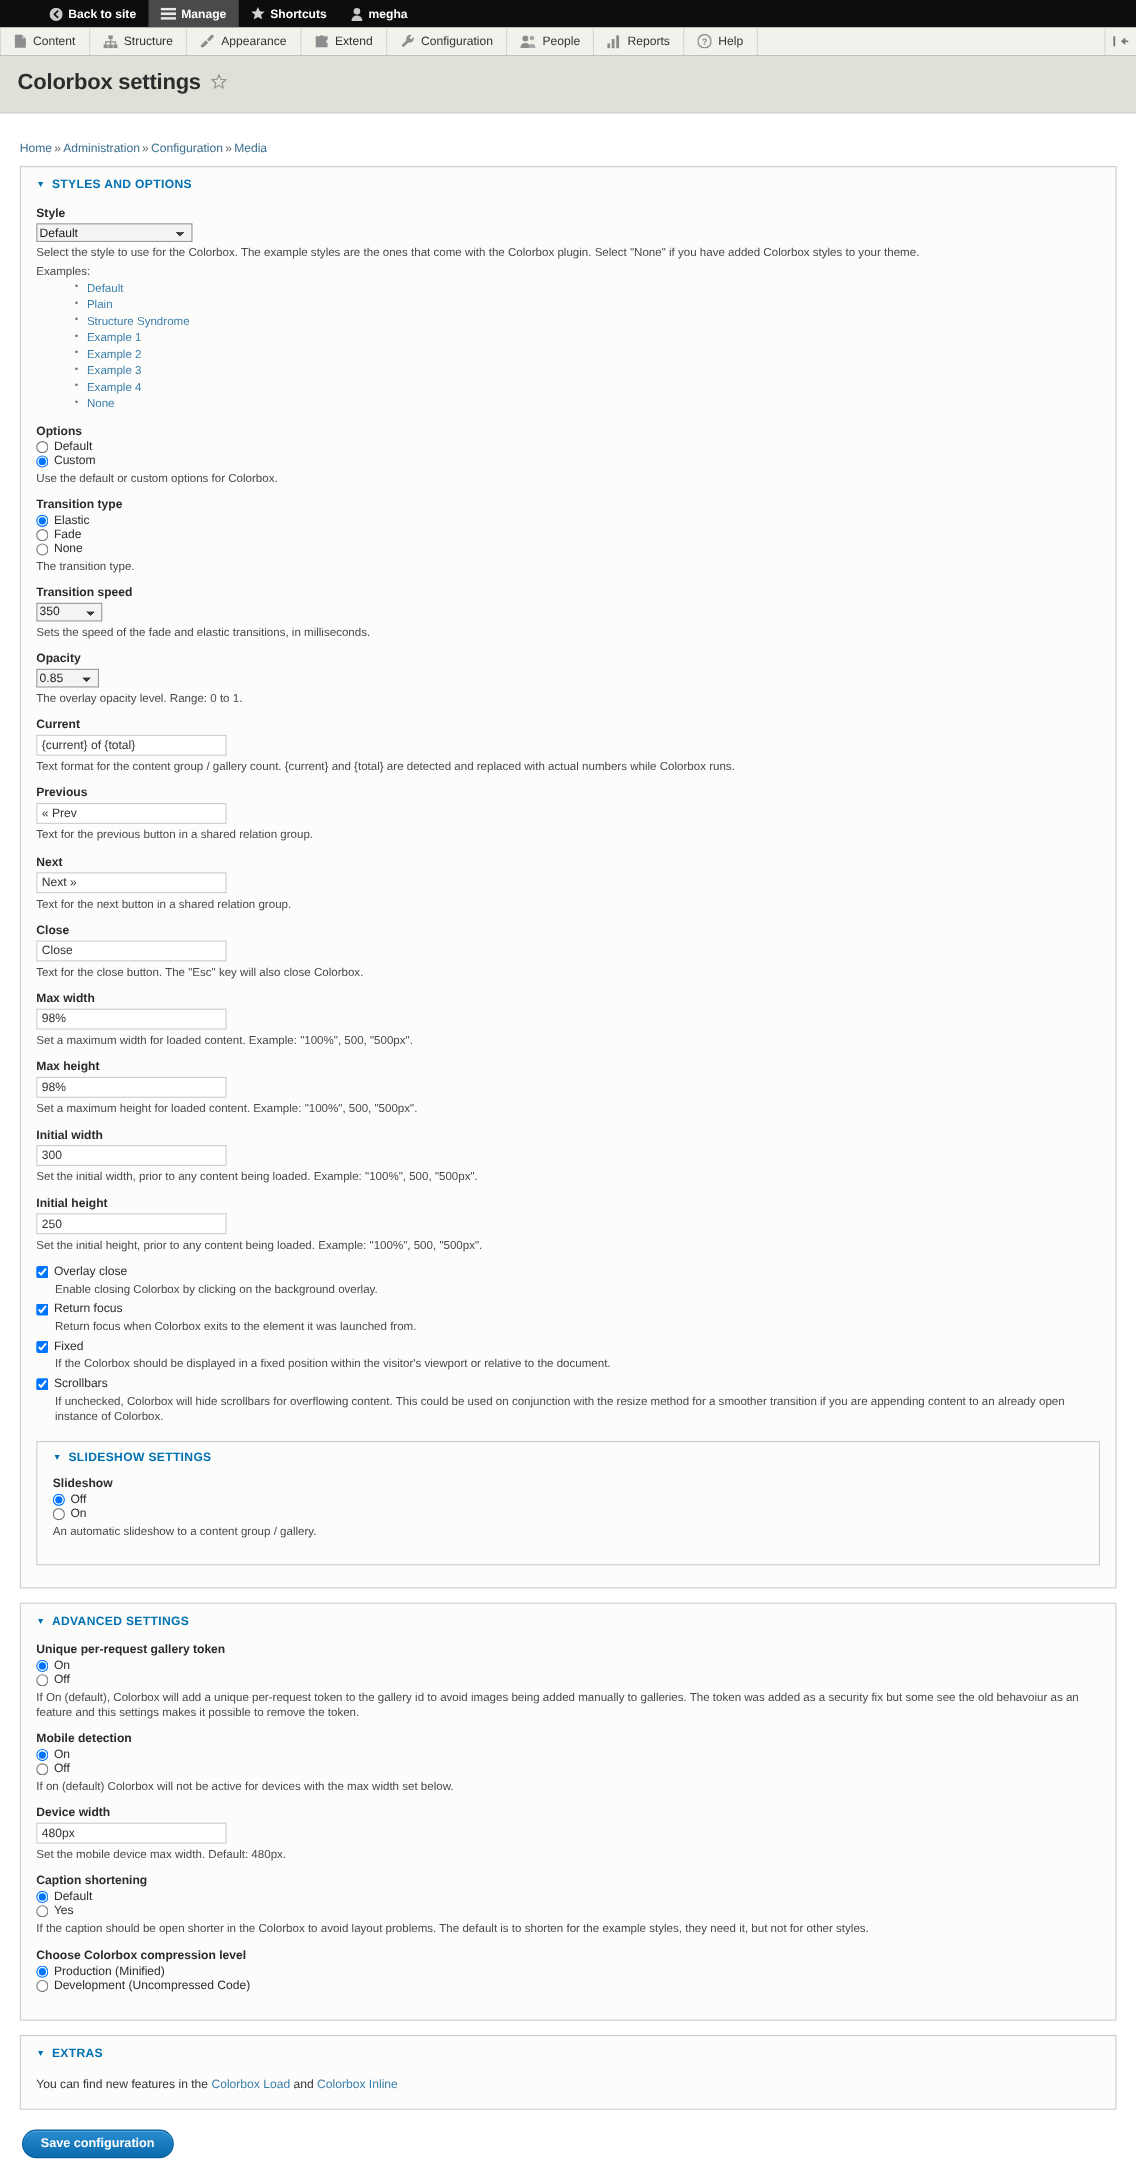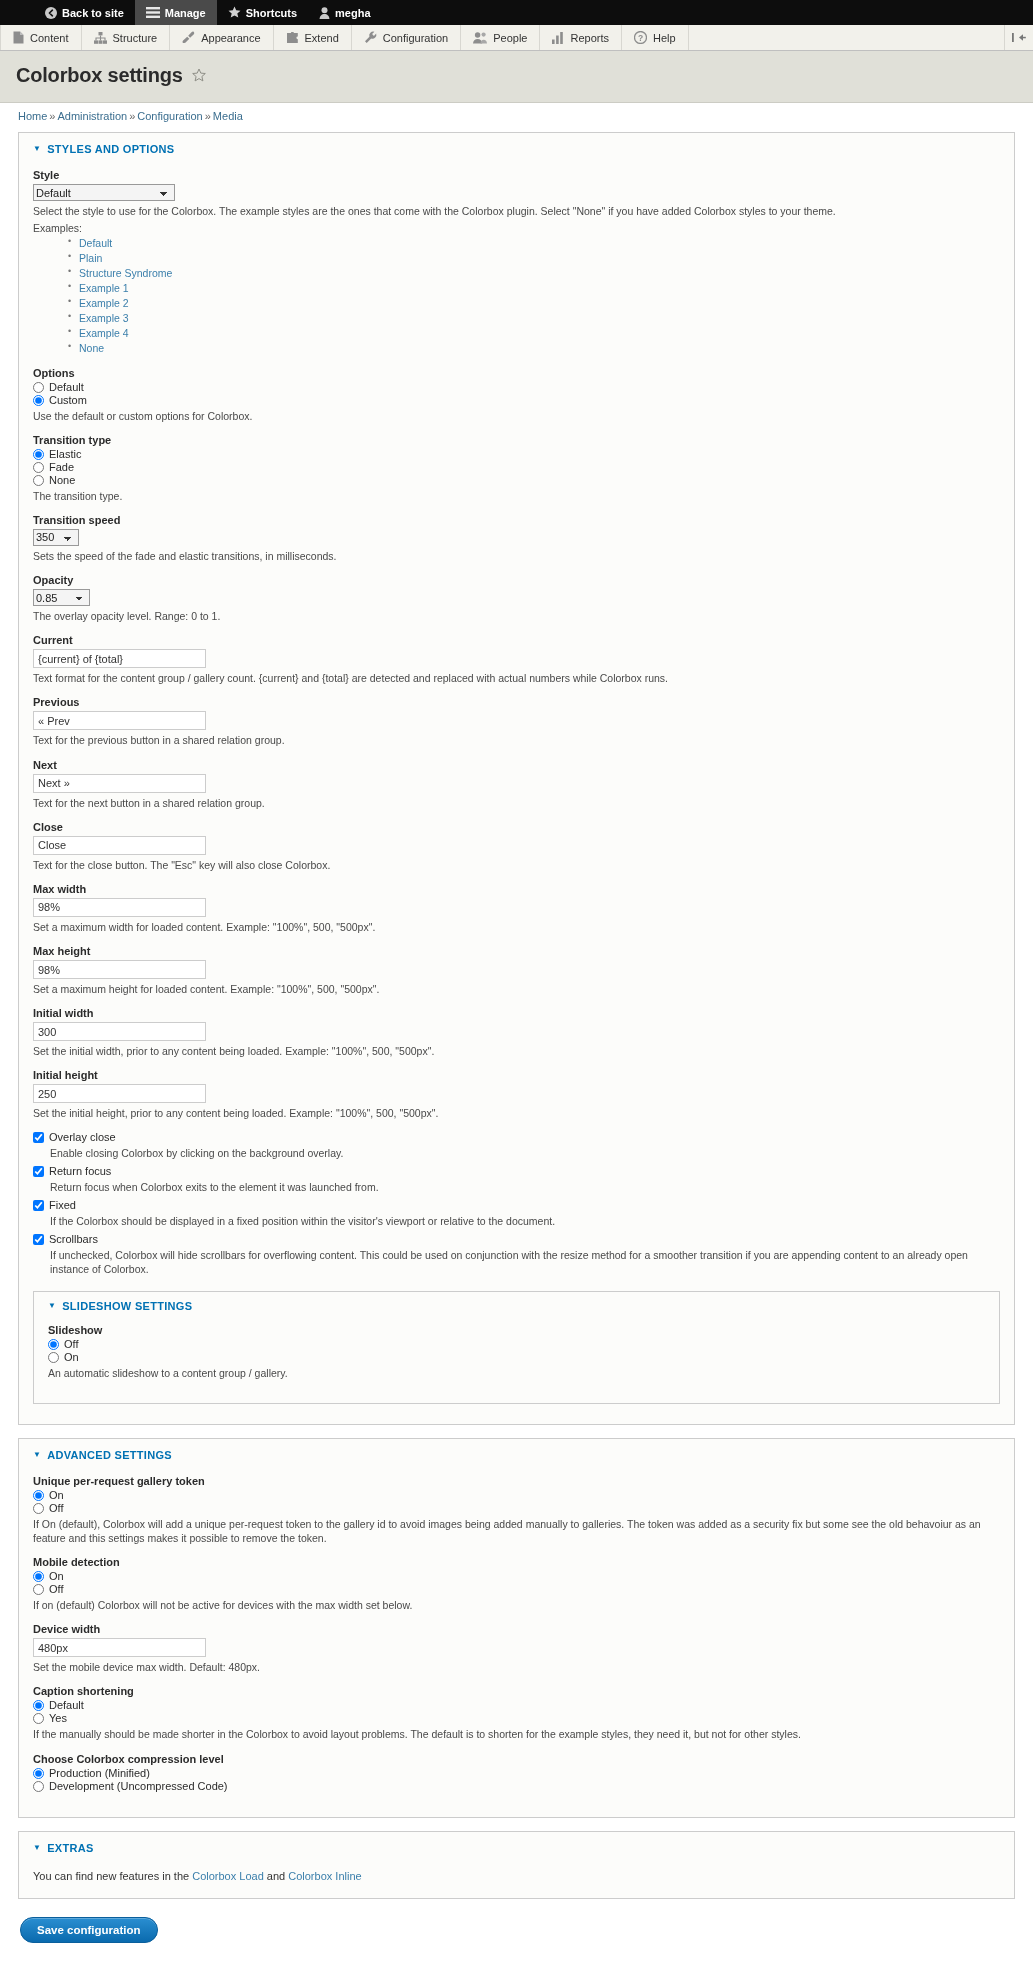--- a/index.html
+++ b/index.html
@@ -81,21 +81,21 @@
     letter-spacing: -0.2px;
   }
   .star-icon {
     display: inline-block;
     vertical-align: middle;
     margin-left: 6px;
   }
 
   
   .breadcrumb {
-    padding: 7px 16px 10px 18px;
+    padding: 26px 16px 10px 18px;
     font-size: 11px;
     color: #555;
   }
   .breadcrumb a { color: #3b6e8f; text-decoration: none; }
   .breadcrumb .sep { color: #666; margin: 0 2px; }
 
   
   .content { padding: 0 18px 30px 18px; }
 
   
@@ -157,21 +157,21 @@
     appearance: none;
     background-image:
       linear-gradient(45deg, transparent 50%, #333 50%),
       linear-gradient(135deg, #333 50%, transparent 50%);
     background-position: calc(100% - 10px) 7px, calc(100% - 6px) 7px;
     background-size: 4px 4px, 4px 4px;
     background-repeat: no-repeat;
     padding-right: 20px;
   }
   select.sel.w-style { width: 142px; }
-  select.sel.w-small { width: 46px; }
+  select.sel.w-small { width: 60px; }
   select.sel.w-opacity { width: 57px; }
 
   input.txt {
     font-family: "Liberation Sans", sans-serif;
     font-size: 11px;
     width: 173px;
     height: 19px;
     padding: 1px 4px;
     border: 1px solid #ccc;
     background: #fff;
@@ -592,21 +592,21 @@
       <div>
           <div class="radio-row">
             <input type="radio" name="cb-caption" checked="" style="">
             <label>Default</label>
           </div>
           <div class="radio-row">
             <input type="radio" name="cb-caption" style="">
             <label>Yes</label>
           </div>
         </div>
-      <div class="desc desc-wide">If the manually should be made shorter in the Colorbox to avoid layout problems. The default is to shorten for the example styles, they need it, but not for other styles.</div>
+      <div class="desc desc-wide">If the caption should be open shorter in the Colorbox to avoid layout problems. The default is to shorten for the example styles, they need it, but not for other styles.</div>
     </div>
 
     <div class="fi">
       <label class="fi-label">Choose Colorbox compression level</label>
       <div>
           <div class="radio-row">
             <input type="radio" name="cb-compression" checked="" style="">
             <label>Production (Minified)</label>
           </div>
           <div class="radio-row">

